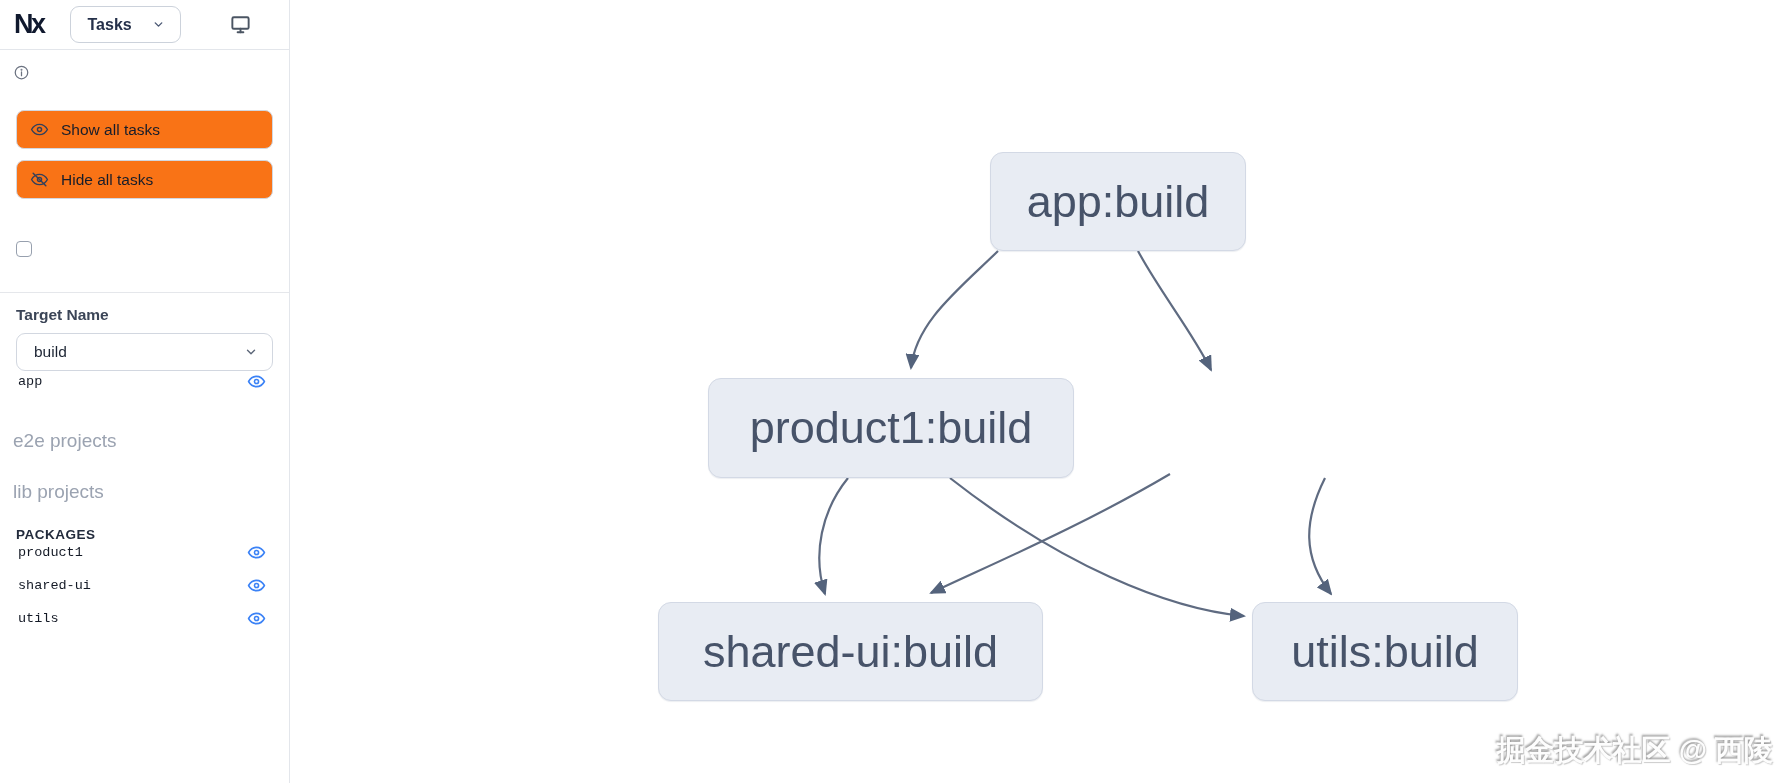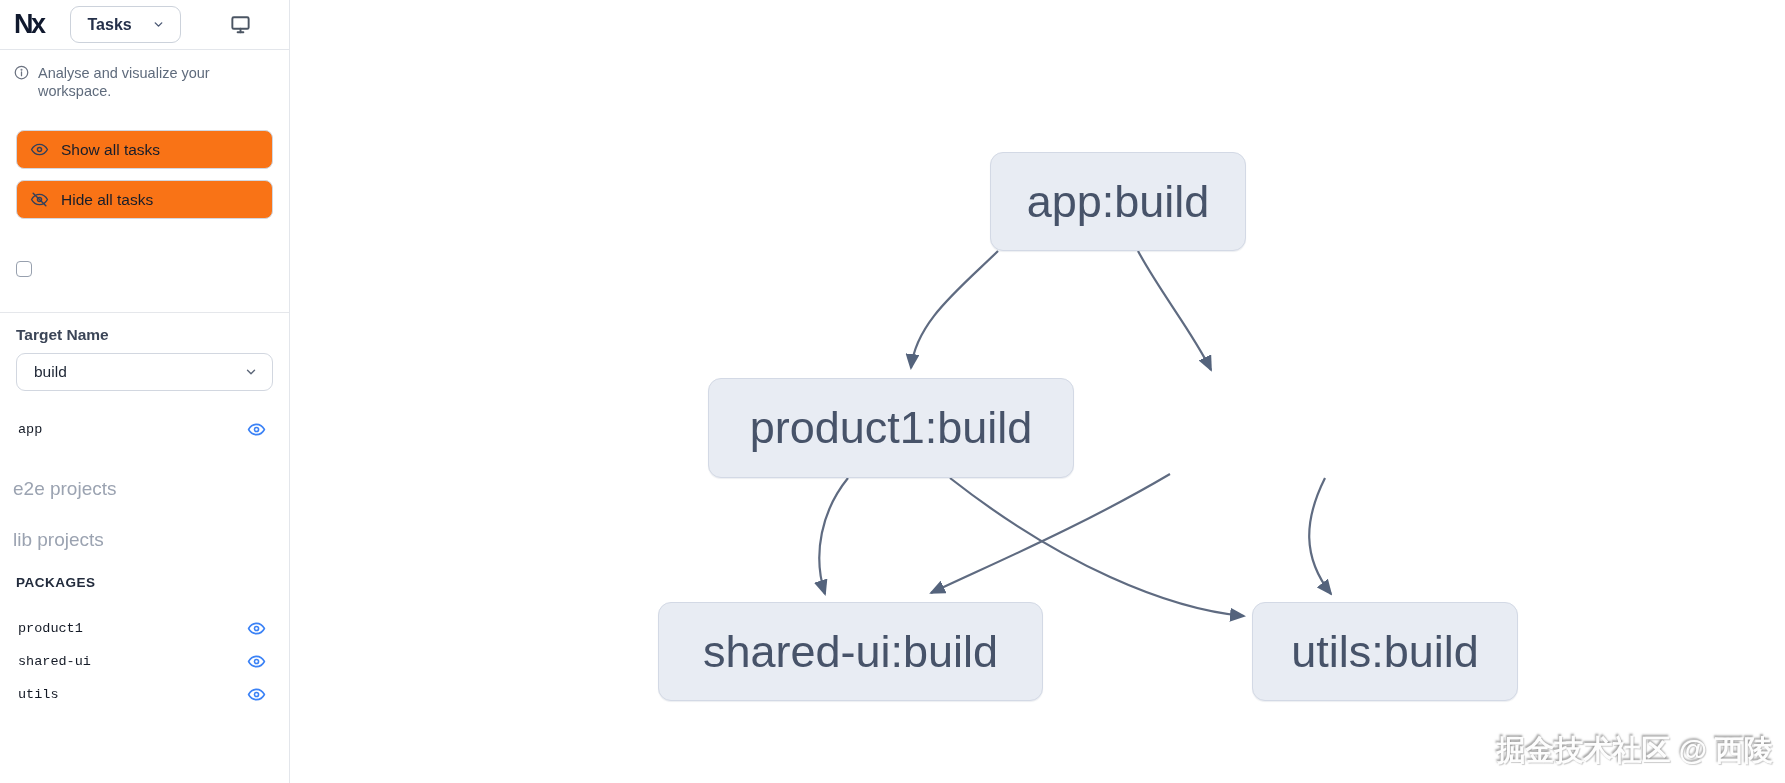--- a/index.html
+++ b/index.html
@@ -50,21 +50,21 @@
   .select svg { stroke:#5b6678; }
 
   .section-h { padding:0 13px; font-size:19px; font-weight:400; color:#9ba3b1; }
   .h-app { margin-top:27px; }
   .h-e2e { margin-top:39px; }
   .h-lib { margin-top:29px; }
   .packages { padding:24px 16px 0 16px; font-size:13.5px; font-weight:700;
               letter-spacing:.5px; color:#222b3c; }
   .proj-row { display:flex; align-items:center; justify-content:space-between;
               padding:0 23px 0 18px; margin-top:13px; height:20px; }
-  .proj-row.first { margin-top:28px; }
+  .proj-row.first { margin-top:0; }
   .proj-name { font-family:"Liberation Mono","DejaVu Sans Mono",monospace;
                font-size:13.5px; color:#141a26; }
   .eye-blue { display:flex; align-items:center; cursor:pointer; }
   .eye-blue svg { stroke:#3b82f6; }
 
   
   .canvas { position:absolute; left:291px; top:0; right:0; bottom:0; background:#fff; }
   .edges { position:absolute; left:0; top:0; pointer-events:none; }
   .node { position:absolute; display:flex; align-items:center; justify-content:center;
           background:#e8ecf3; border:1px solid #d3d9e5; border-radius:13px;
@@ -104,21 +104,20 @@
           </svg>
       </span>
     </div>
 
     <div class="tagline">
       <svg width="15" height="15" viewBox="0 0 24 24" fill="none" stroke="#6b7280" stroke-width="2" stroke-linecap="round">
           <circle cx="12" cy="12" r="10"></circle>
           <line x1="12" y1="11" x2="12" y2="17"></line>
           <circle cx="12" cy="7.5" r="0.6" fill="#6b7280"></circle>
         </svg>
-      <span>Analyse and visualize your workspace.</span>
     </div>
 
     <button class="tool-btn">
       <svg width="19" height="19" viewBox="0 0 24 24" fill="none" stroke-width="1.8" stroke-linecap="round" stroke-linejoin="round">
           <path d="M2 12s3.5-6.5 10-6.5S22 12 22 12s-3.5 6.5-10 6.5S2 12 2 12z"></path>
           <circle cx="12" cy="12" r="2.6"></circle>
         </svg>
       <span>Show all tasks</span>
     </button>
 

